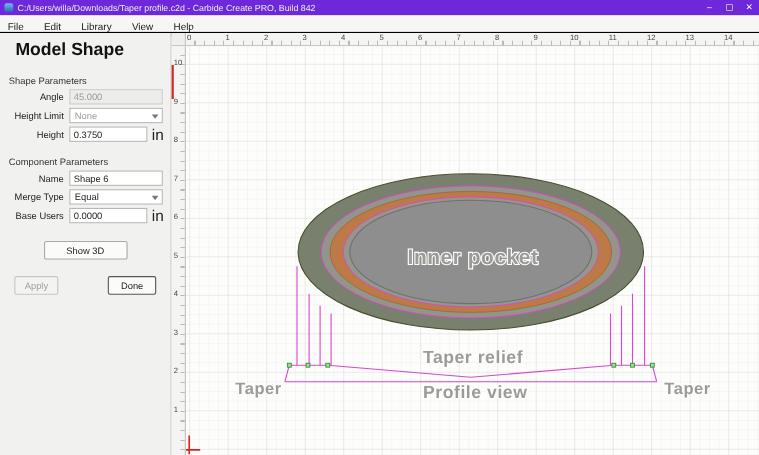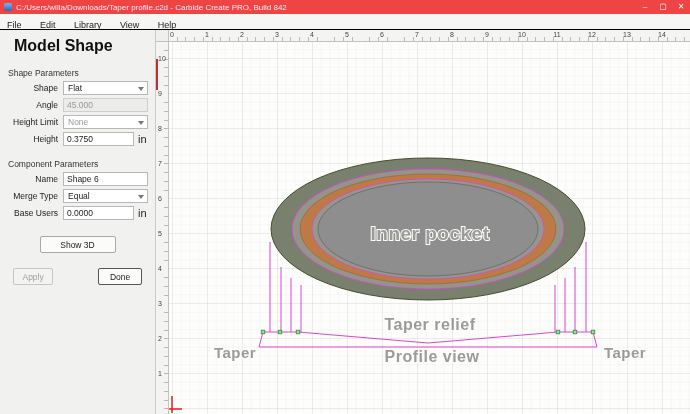--- a/index.html
+++ b/index.html
@@ -1,20 +1,20 @@
 <!DOCTYPE html>
 <html><head>
 <meta charset="utf-8">
 <style>
   html,body{margin:0;padding:0;}
   body{width:690px;height:414px;position:relative;overflow:hidden;
        font-family:"Liberation Sans",sans-serif;background:#fff;}
 
   
-  .titlebar{position:absolute;top:0;left:0;right:0;height:14px;background:#ef4444;
+  .titlebar{position:absolute;top:0;left:0;right:0;height:14px;background:#6d28d9;
             color:#fff;display:flex;align-items:center;}
   .app-icon{width:8px;height:8px;margin:0 4px 0 4px;border-radius:2px;
             background:linear-gradient(#7db4ef,#2a66b8);flex:0 0 auto;}
   .title-text{font-size:8px;flex:1;white-space:nowrap;overflow:hidden;color:#e8ecf5;}
   .win-btn{width:18px;text-align:center;font-size:8px;line-height:14px;color:#fff;}
 
   
   .menubar{position:absolute;top:14px;left:0;right:0;height:15px;background:#f6f6f5;
            border-bottom:4px solid #000000;}
   .menu-item{display:inline-block;padding:0 7px;font-size:9px;line-height:14px;color:#1a1a1a;}
@@ -29,21 +29,21 @@
   .fcontrol{flex:1;display:flex;align-items:center;min-width:0;}
   .tbox{flex:1;height:12px;font-size:8.5px;font-family:inherit;border:1px solid #b8b8b5;
         background:#fff;padding:0 3px;color:#222;min-width:0;}
   input.tbox:disabled{background:#ececea;color:#9a9a9a;border-color:#cfcfcc;}
   .combo{flex:1;height:14px;border:1px solid #b8b8b5;background:#fff;position:relative;
          font-size:8.5px;line-height:13px;padding:0 12px 0 4px;color:#222;box-sizing:border-box;}
   .combo.gray{color:#9a9a9a;}
   .combo .arrow{position:absolute;right:3px;top:5px;width:0;height:0;
                 border-left:3px solid transparent;border-right:3px solid transparent;
                 border-top:4px solid #777;}
-  .unit{font-size:11px;margin-left:4px;width:10px;color:#222;}
+  .unit{font-size:14px;margin-left:4px;width:10px;color:#222;}
   .btn{font-family:inherit;font-size:8.5px;background:#fbfbfa;border:1px solid #a9a9a6;
        border-radius:2px;height:17px;color:#222;}
   .show3d{display:block;margin:16px auto 0;width:76px;}
   .action-row{display:flex;justify-content:space-between;margin:15px 13px 0;gap:45px;}
   .btn.apply{width:58px;color:#a0a09d;background:#f3f3f1;border-color:#c6c6c3;}
   .btn.done{width:64px;border:1px solid #55555a;}
 
   
   .ruler-corner{position:absolute;left:156px;top:30px;width:13px;height:12px;background:#efefed;
                 border-right:1px solid #c2c2bf;border-bottom:1px solid #c2c2bf;box-sizing:border-box;}
@@ -81,29 +81,20 @@
   <span class="menu-item">Library</span>
   <span class="menu-item">View</span>
   <span class="menu-item">Help</span>
 </div>
 
 <div class="side-panel">
   <div class="panel-title">Model Shape</div>
 
   <div class="section-label">Shape Parameters</div>
 
-  <div class="frow">
-    <div class="flabel">Shape</div>
-    <div class="fcontrol">
-      <div class="combo">
-        <span>Flat</span>
-        <span class="arrow"></span>
-      </div>
-    </div>
-  </div>
 
   <div class="frow">
     <div class="flabel">Angle</div>
     <div class="fcontrol">
       <input class="tbox" disabled="" value="45.000" style="">
     </div>
   </div>
 
   <div class="frow">
     <div class="flabel">Height Limit</div>

